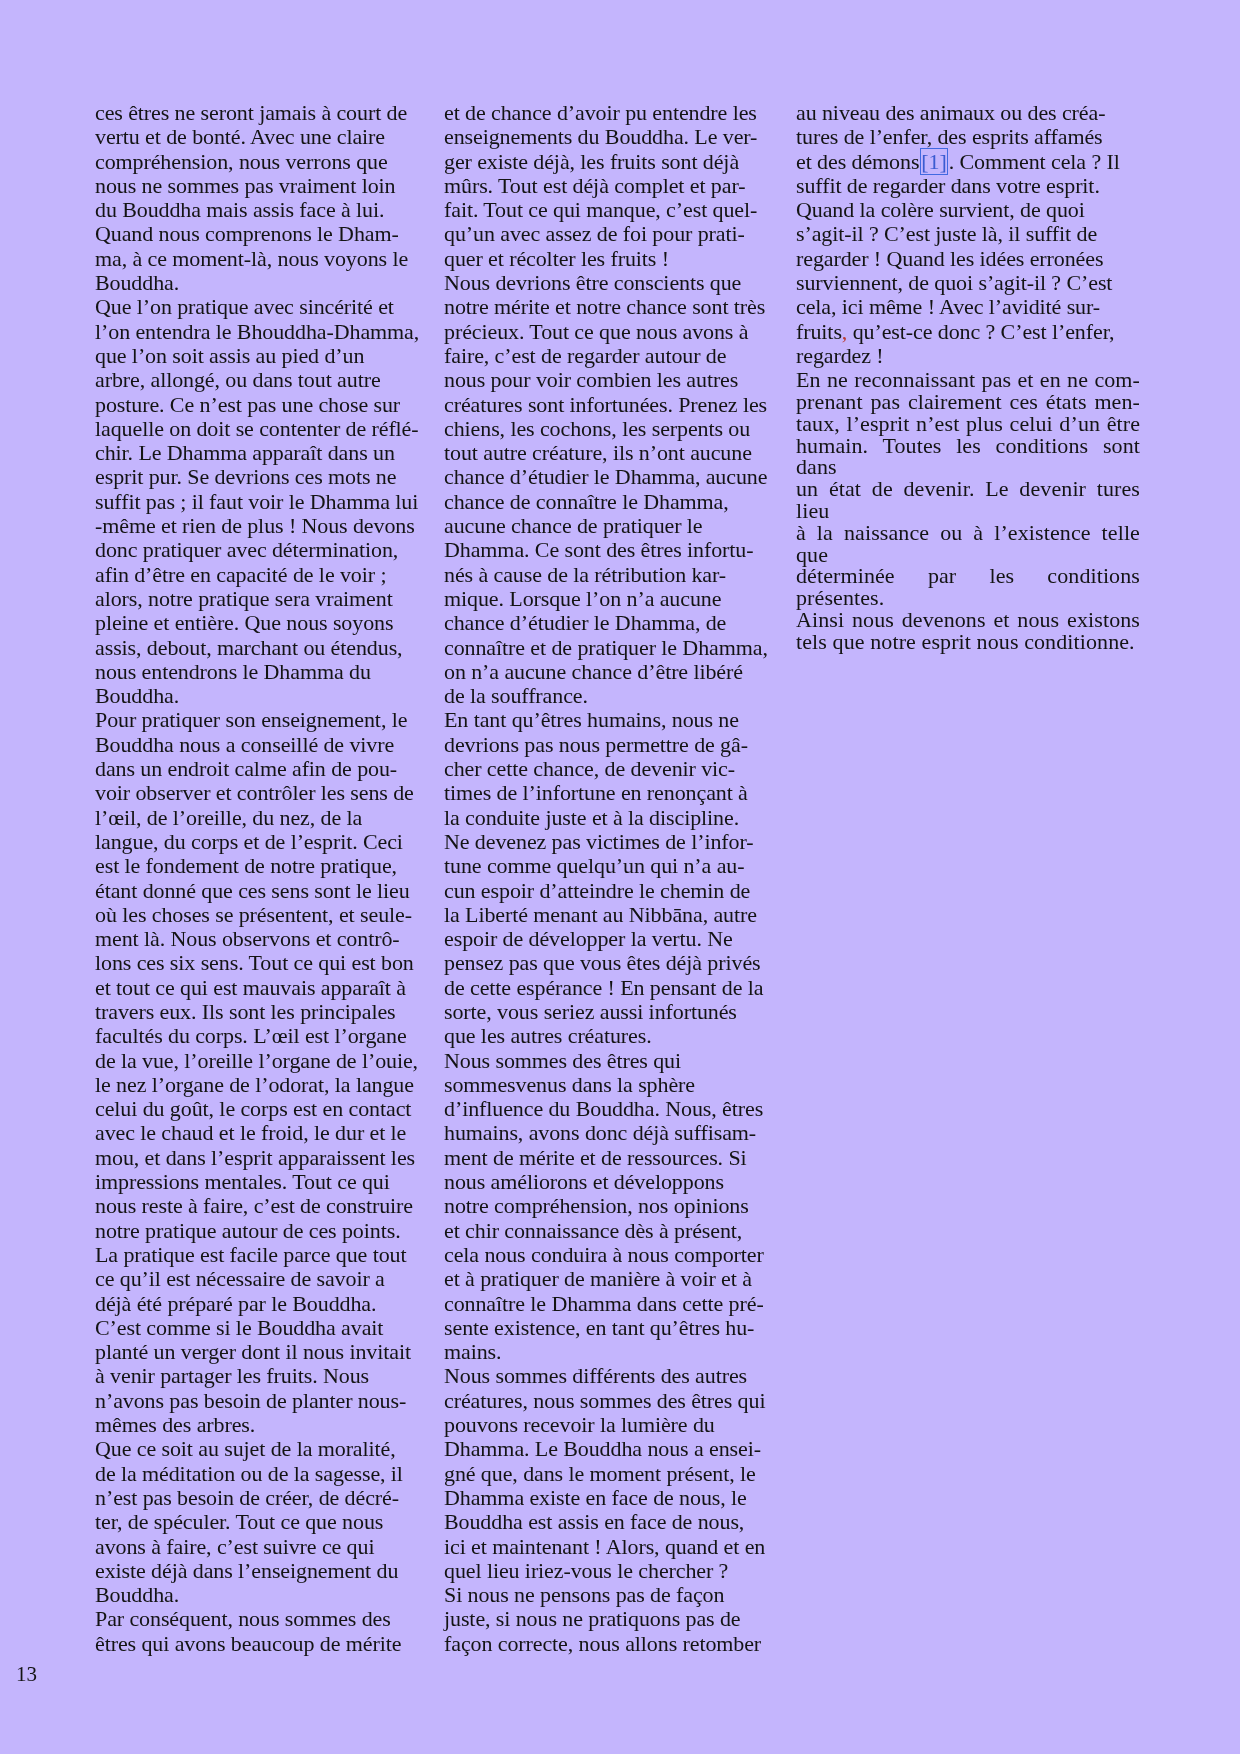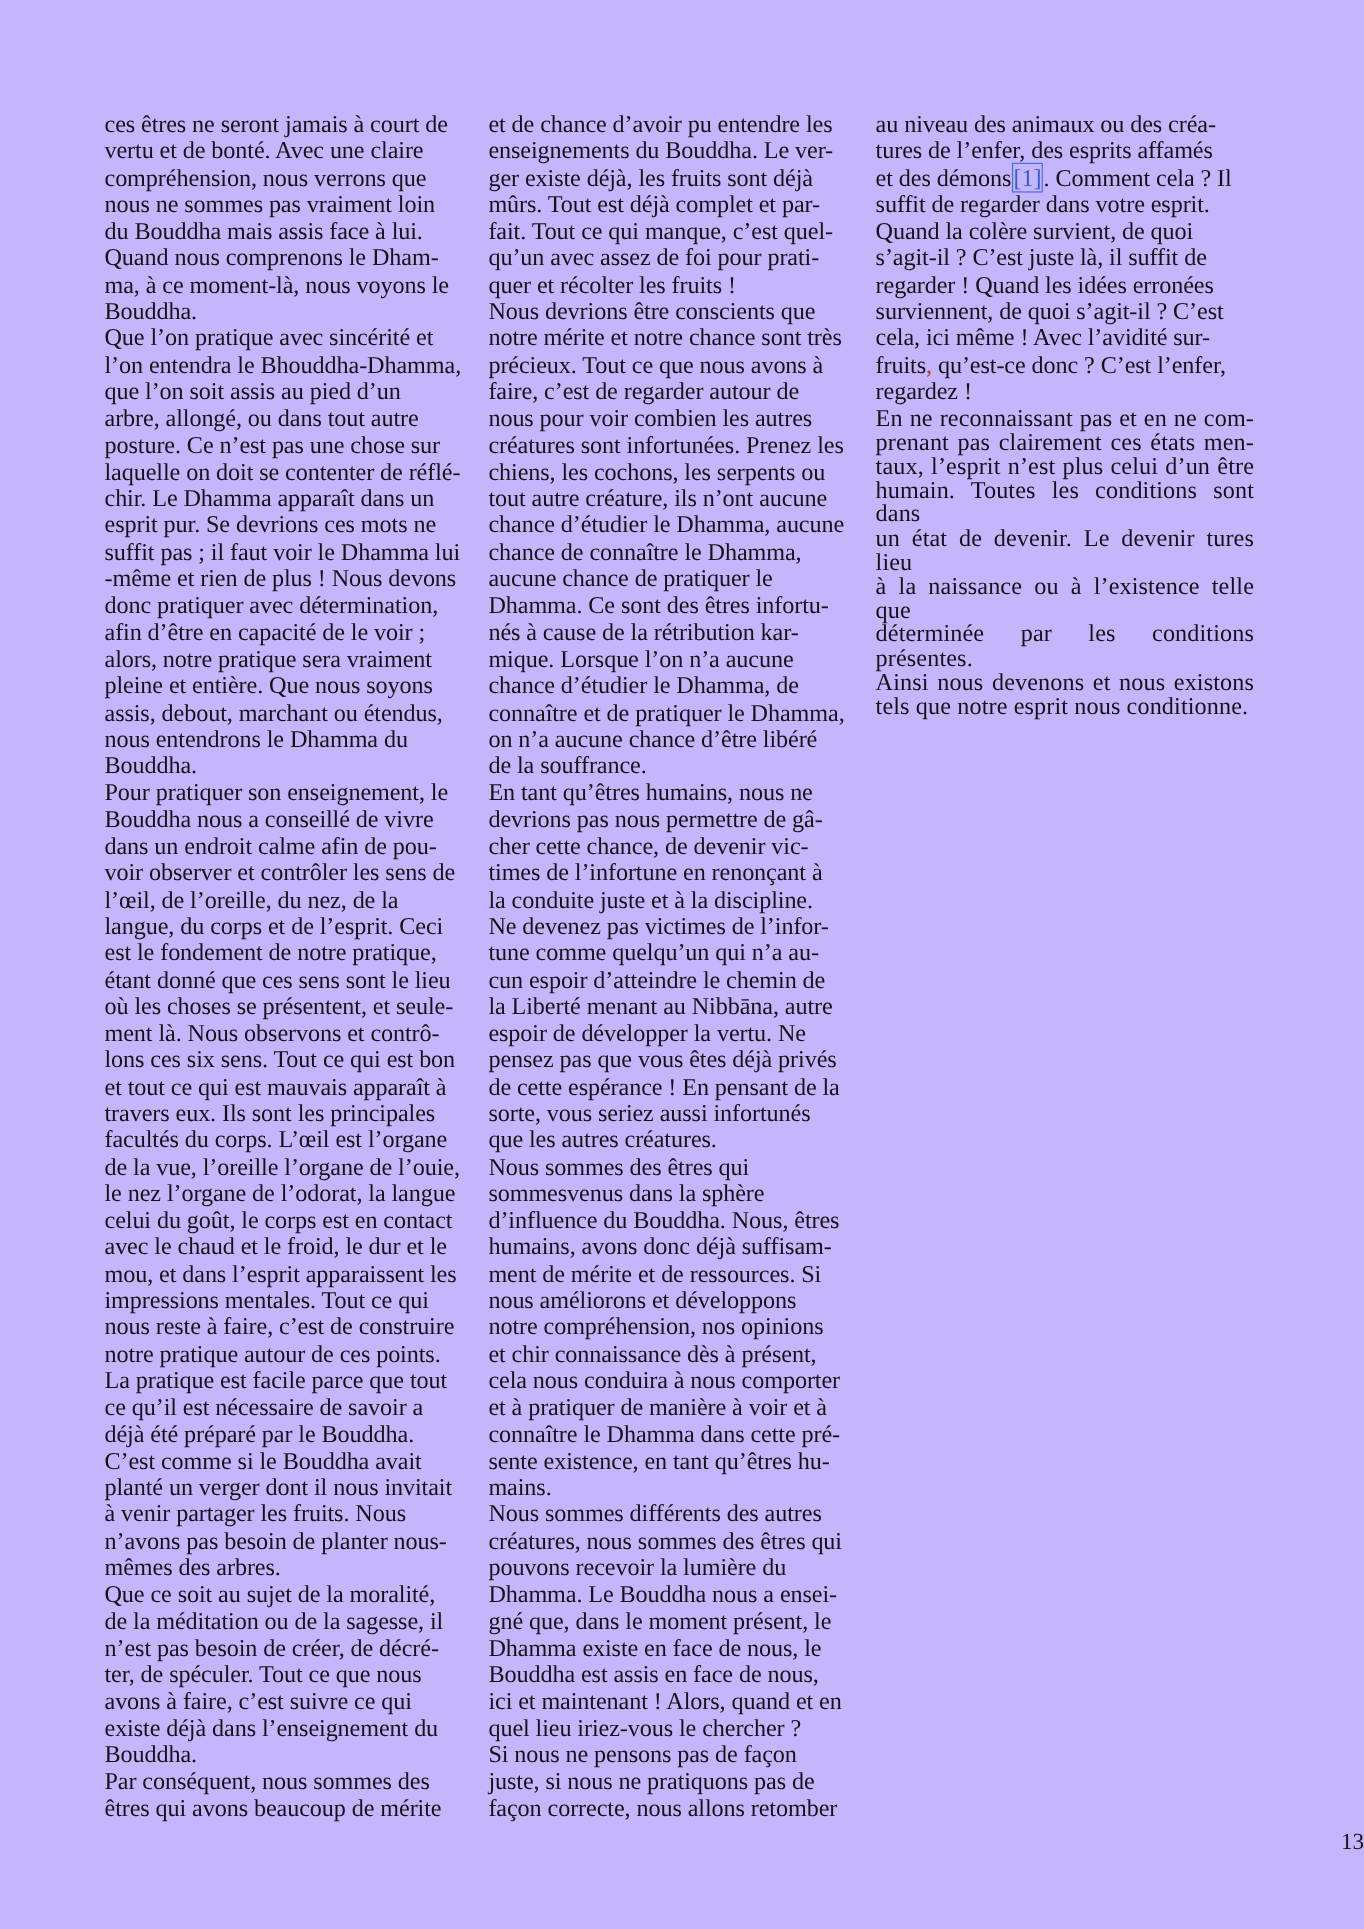--- a/index.html
+++ b/index.html
@@ -40,21 +40,21 @@
     border: 1px solid #4169e1;
     padding: 0;
     margin: 0 1px;
   }
   .red-mark { color: #bb3a2e; }
   .page-number {
     position: absolute;
     top: 1662px;
     left: 16px;
     width: 1224px;
-    text-align: right;
+    text-align: left;
     font-size: 21px;
     line-height: 24px;
   }
 </style>
 </head>
 <body>
 
 <div class="page">
   <div class="col" id="col1">
       <div class="line">ces êtres ne seront jamais à court de</div>

